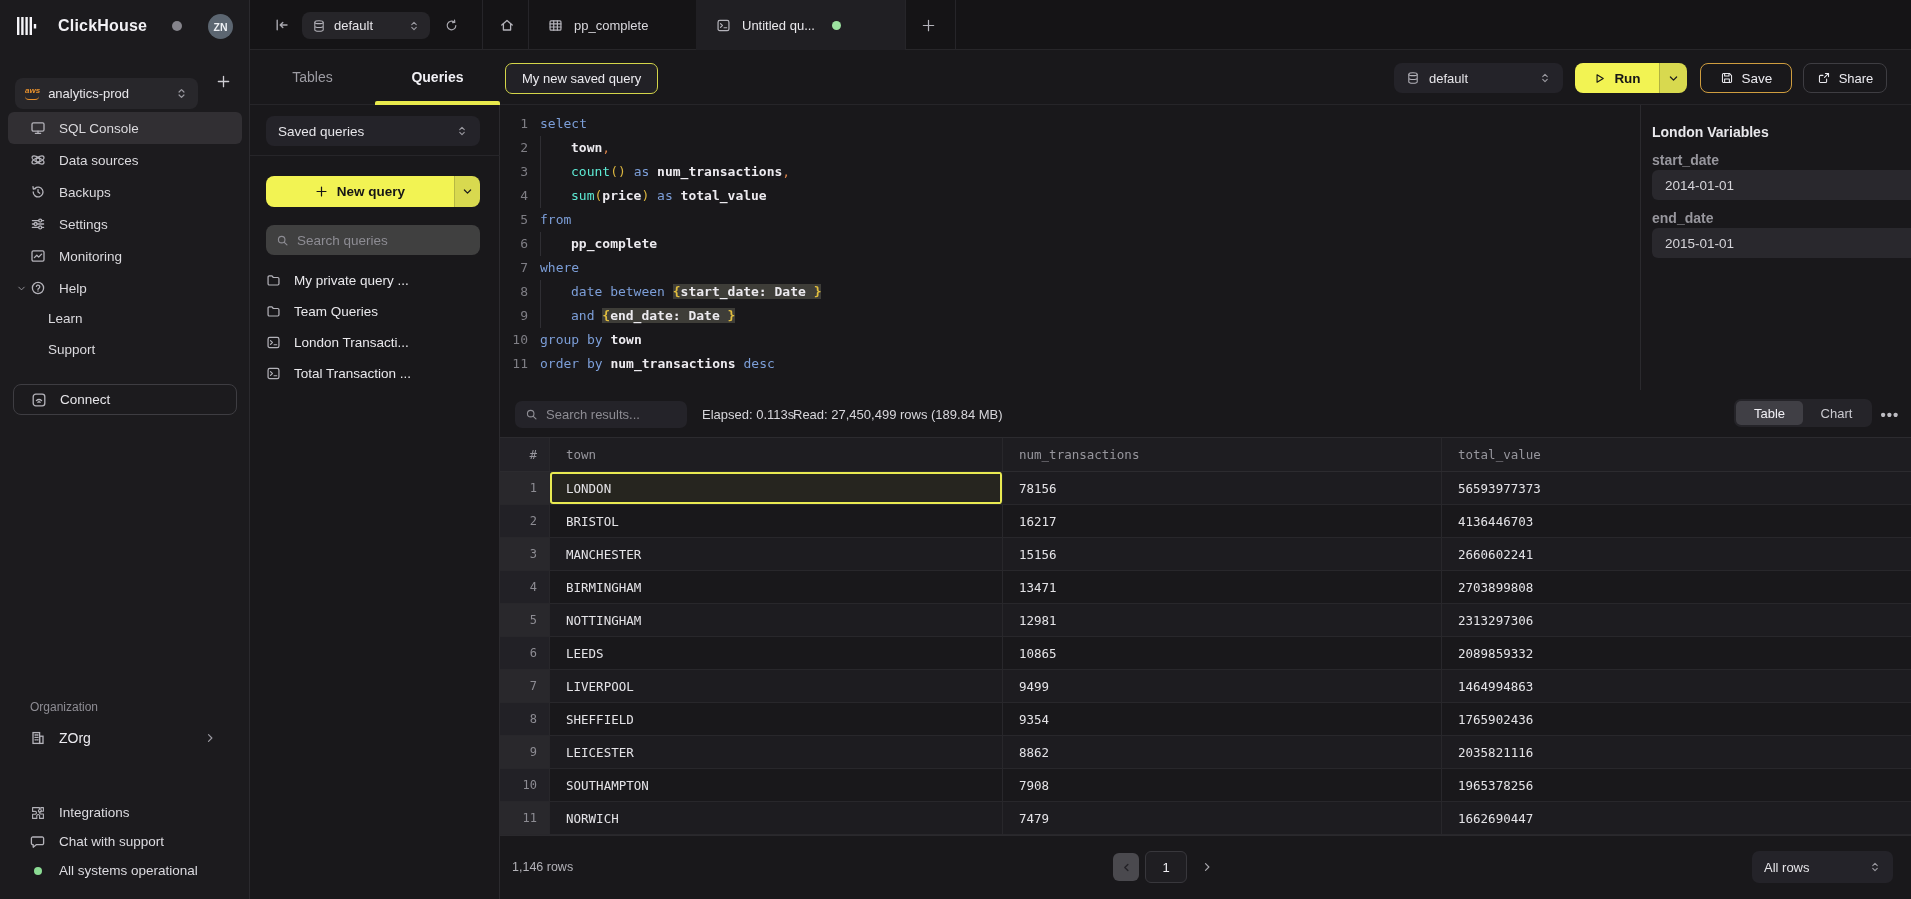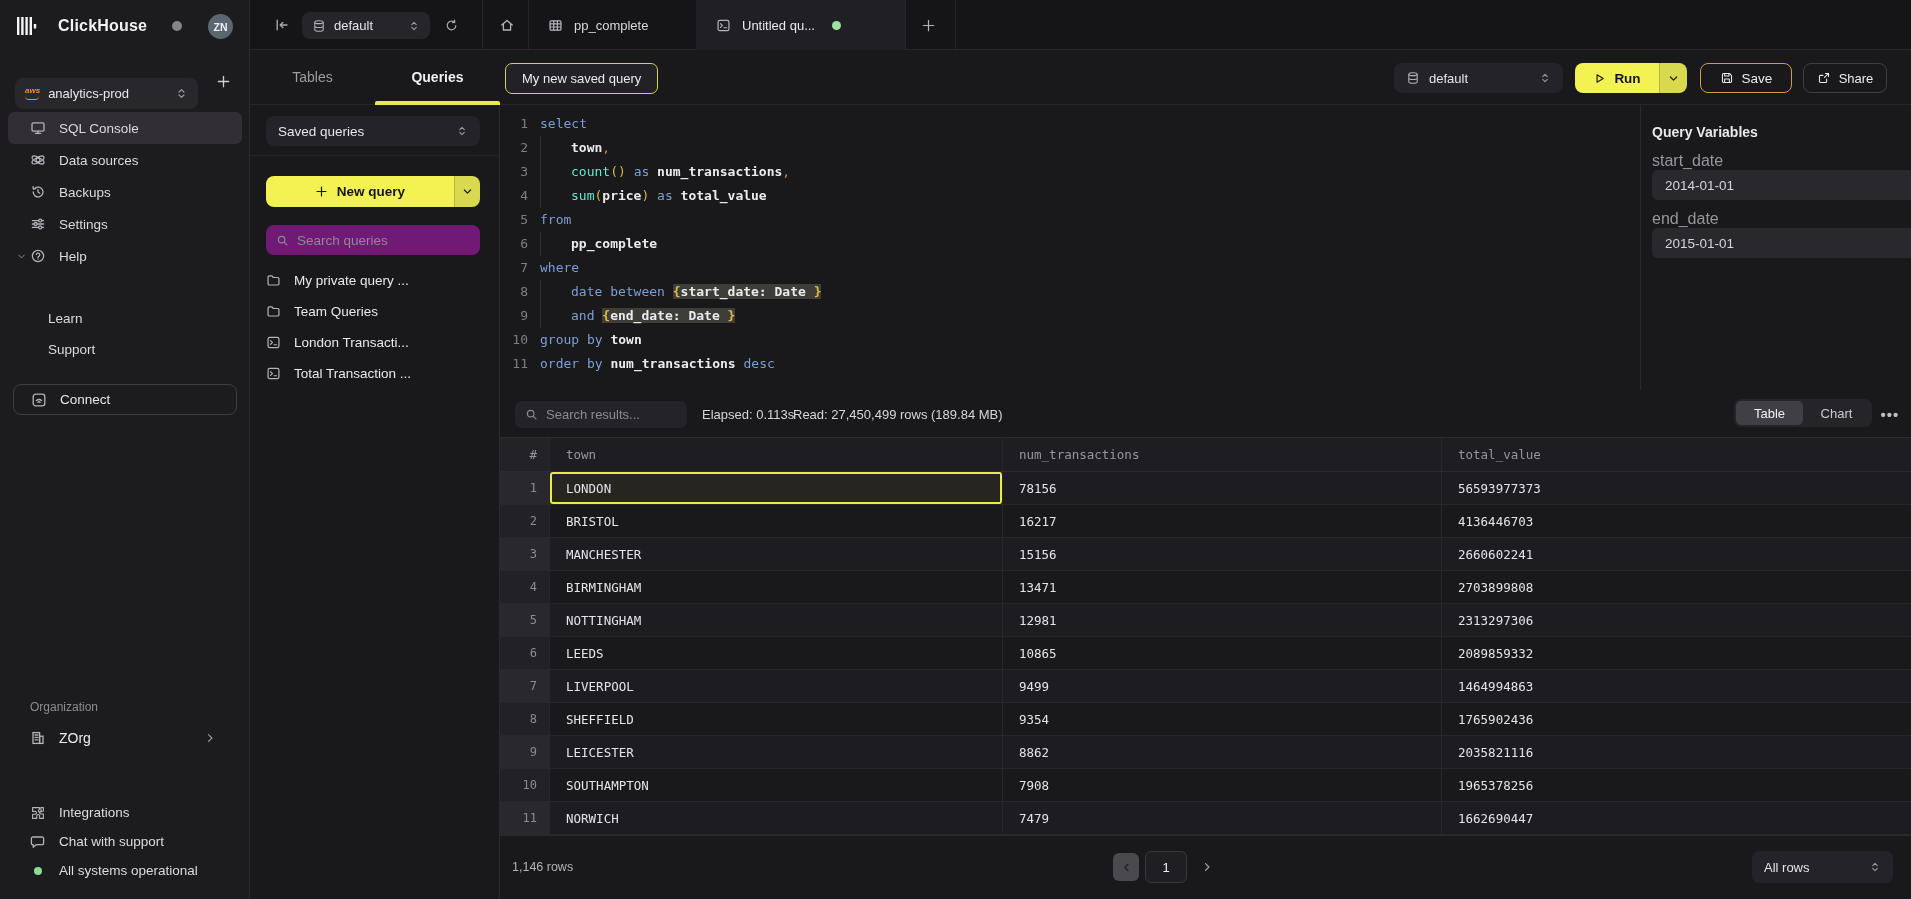--- a/index.html
+++ b/index.html
@@ -75,21 +75,21 @@
 
   
   #qpanel { left:250px; top:105px; width:250px; height:794px; background:#19181b; border-right:1px solid #2b2a2e; }
   .qp-dd { left:266px; top:116px; width:214px; height:30px; background:#242329; border-radius:8px; display:flex; align-items:center; padding:0 12px; cursor:pointer; }
   .qp-dd .lbl { flex:1; font-size:13.5px; color:#e6e5e9; }
   .qp-div { left:250px; top:155px; width:250px; height:1px; background:#262529; }
   .newq { left:266px; top:176px; width:214px; height:31px; border-radius:8px; overflow:hidden; display:flex; cursor:pointer; }
   .newq-main { flex:1; background:#f2f353; color:#161616; display:flex; align-items:center; justify-content:center; }
   .newq-main .lbl { font-size:13.5px; font-weight:600; margin-left:9px; }
   .newq-caret { width:26px; background:#d8d94f; border-left:1px solid rgba(0,0,0,.15); display:flex; align-items:center; justify-content:center; color:#1c1c1c; }
-  .qp-search { left:266px; top:225px; width:214px; height:30px; background:#701a75; border-radius:8px; display:flex; align-items:center; padding:0 10px; color:#8d8c93; }
+  .qp-search { left:266px; top:225px; width:214px; height:30px; background:#404040; border-radius:8px; display:flex; align-items:center; padding:0 10px; color:#8d8c93; }
   .qp-search .ph { font-size:13.5px; margin-left:8px; }
   #qp-list { left:266px; top:265px; width:224px; }
   .qp-item { height:31px; display:flex; align-items:center; cursor:pointer; color:#c2c1c7; }
   .qp-item .lbl { font-size:13.5px; font-weight:500; color:#e9e8ec; margin-left:13px; }
 
   
   #editor { left:500px; top:105px; width:1140px; height:285px; background:#19181b; }
   #gutter { position:absolute; left:5px; top:7px; width:23px; text-align:right; font-family:"DejaVu Sans Mono", monospace; font-size:13px; line-height:24px; color:#7f7e85; }
   #code { position:absolute; left:40px; top:7px; font-family:"DejaVu Sans Mono", monospace; font-size:13px; line-height:24px; white-space:pre; }
   .cl { height:24px; }
@@ -99,21 +99,21 @@
   .tk-pr { color:#d9b43f; }
   .tk-id { color:#eceaef; font-weight:700; }
   .tk-pl { color:#cfced4; }
   .tk-br { color:#e0bd3e; font-weight:700; }
   .tk-hl { background:#3e3d38; }
   .ind { display:inline-block; width:31px; border-left:1px solid #2f2e33; height:24px; vertical-align:top; }
 
   
   #vars { left:1640px; top:105px; width:271px; height:285px; border-left:1px solid #2b2a2e; background:#19181b; }
   .vars-title { left:1652px; top:124px; font-size:14px; font-weight:600; color:#e9e8ec; }
-  #vars-fields .vlabel { font-size:16px; font-weight:400; color:#97969d; }
+  #vars-fields .vlabel { font-size:14px; font-weight:700; color:#97969d; }
   .vinput { width:285px; height:30px; background:#29282d; border-radius:6px; display:flex; align-items:center; padding-left:13px; font-size:13.5px; color:#d6d5da; cursor:text; }
 
   
   #results { left:500px; top:390px; width:1411px; height:509px; background:#19181b; }
   .res-search { left:515px; top:401px; width:172px; height:27px; background:#242329; border-radius:7px; display:flex; align-items:center; padding:0 10px; color:#8d8c93; }
   .res-search .ph { font-size:13px; margin-left:8px; }
   .res-stat { top:407px; font-size:13px; color:#d7d6db; }
   .view-toggle { left:1734px; top:399px; width:138px; height:28px; background:#252429; border-radius:7px; padding:2px; display:flex; }
   .seg { flex:1; border-radius:5px; display:flex; align-items:center; justify-content:center; font-size:13px; color:#cbcad0; cursor:pointer; }
   .seg.active { background:#403f45; color:#f1f0f5; }
@@ -217,20 +217,29 @@
           <span class="ic">
             <svg width="16" height="16" viewBox="0 0 16 16" fill="none" stroke="currentColor" stroke-width="1.3" stroke-linecap="round" stroke-linejoin="round">
               <path d="M2.4 4.6h11.2M2.4 8h11.2M2.4 11.4h11.2"></path>
               <circle cx="10.2" cy="4.6" r="1.5" fill="#1c1b1e"></circle>
               <circle cx="5.6" cy="8" r="1.5" fill="#1c1b1e"></circle>
               <circle cx="10.2" cy="11.4" r="1.5" fill="#1c1b1e"></circle>
             </svg>
           </span>
           <span class="lbl">Settings</span>
         </div>
+        <div class="nav-item">
+          <span class="ic">
+            <svg width="16" height="16" viewBox="0 0 16 16" fill="none" stroke="currentColor" stroke-width="1.3" stroke-linecap="round" stroke-linejoin="round">
+              <rect x="2" y="2.8" width="12" height="10.4" rx="1.4"></rect>
+              <path d="M4.4 9.6 6.8 7.2l1.9 1.9 2.9-3"></path>
+            </svg>
+          </span>
+          <span class="lbl">Monitoring</span>
+        </div>
         <div class="nav-item has-caret">
           <span class="caret">
             <svg width="11" height="11" viewBox="0 0 16 16" fill="none" stroke="currentColor" stroke-width="1.3" stroke-linecap="round" stroke-linejoin="round">
               <path d="M4 6l4 4 4-4"></path>
             </svg>
           </span>
           <span class="ic">
             <svg width="16" height="16" viewBox="0 0 16 16" fill="none" stroke="currentColor" stroke-width="1.3" stroke-linecap="round" stroke-linejoin="round">
               <circle cx="8" cy="8" r="5.6"></circle>
               <path d="M6.4 6.4a1.7 1.7 0 1 1 2.4 1.9c-.5.3-.8.6-.8 1.1"></path>
@@ -498,21 +507,21 @@
         <div>7</div>
         <div>8</div>
         <div>9</div>
         <div>10</div>
         <div>11</div>
       </div>
     <div id="code"><div class="cl"><span class="tk-kw">select</span></div><div class="cl"><span class="ind"></span><span class="tk-id">town</span><span class="tk-pu">,</span></div><div class="cl"><span class="ind"></span><span class="tk-fn">count</span><span class="tk-pr">()</span><span class="tk-pl"> </span><span class="tk-kw">as</span><span class="tk-pl"> </span><span class="tk-id">num_transactions</span><span class="tk-pu">,</span></div><div class="cl"><span class="ind"></span><span class="tk-fn">sum</span><span class="tk-pr">(</span><span class="tk-id">price</span><span class="tk-pr">)</span><span class="tk-pl"> </span><span class="tk-kw">as</span><span class="tk-pl"> </span><span class="tk-id">total_value</span></div><div class="cl"><span class="tk-kw">from</span></div><div class="cl"><span class="ind"></span><span class="tk-id">pp_complete</span></div><div class="cl"><span class="tk-kw">where</span></div><div class="cl"><span class="ind"></span><span class="tk-kw">date</span><span class="tk-pl"> </span><span class="tk-kw">between</span><span class="tk-pl"> </span><span class="tk-br tk-hl">{</span><span class="tk-id tk-hl">start_date: Date </span><span class="tk-br tk-hl">}</span></div><div class="cl"><span class="ind"></span><span class="tk-kw">and</span><span class="tk-pl"> </span><span class="tk-br tk-hl">{</span><span class="tk-id tk-hl">end_date: Date </span><span class="tk-br tk-hl">}</span></div><div class="cl"><span class="tk-kw">group by</span><span class="tk-pl"> </span><span class="tk-id">town</span></div><div class="cl"><span class="tk-kw">order by</span><span class="tk-pl"> </span><span class="tk-id">num_transactions</span><span class="tk-pl"> </span><span class="tk-kw">desc</span></div></div>
   </div>
 
   <div id="vars" class="abs"></div>
-  <div class="abs vars-title">Query Variables</div>
+  <div class="abs vars-title">London Variables</div>
   <div id="vars-fields">
       <div class="abs vlabel" style="left: 1652px; top: 152px;">start_date</div>
       <div class="abs vinput" style="left: 1652px; top: 170px;">2014-01-01</div>
       <div class="abs vlabel" style="left: 1652px; top: 210px;">end_date</div>
       <div class="abs vinput" style="left: 1652px; top: 228px;">2015-01-01</div>
     </div>
 
   <div id="results" class="abs">
     <div class="abs res-search" style="left:15px; top:11px;">
       <span class="ic">

